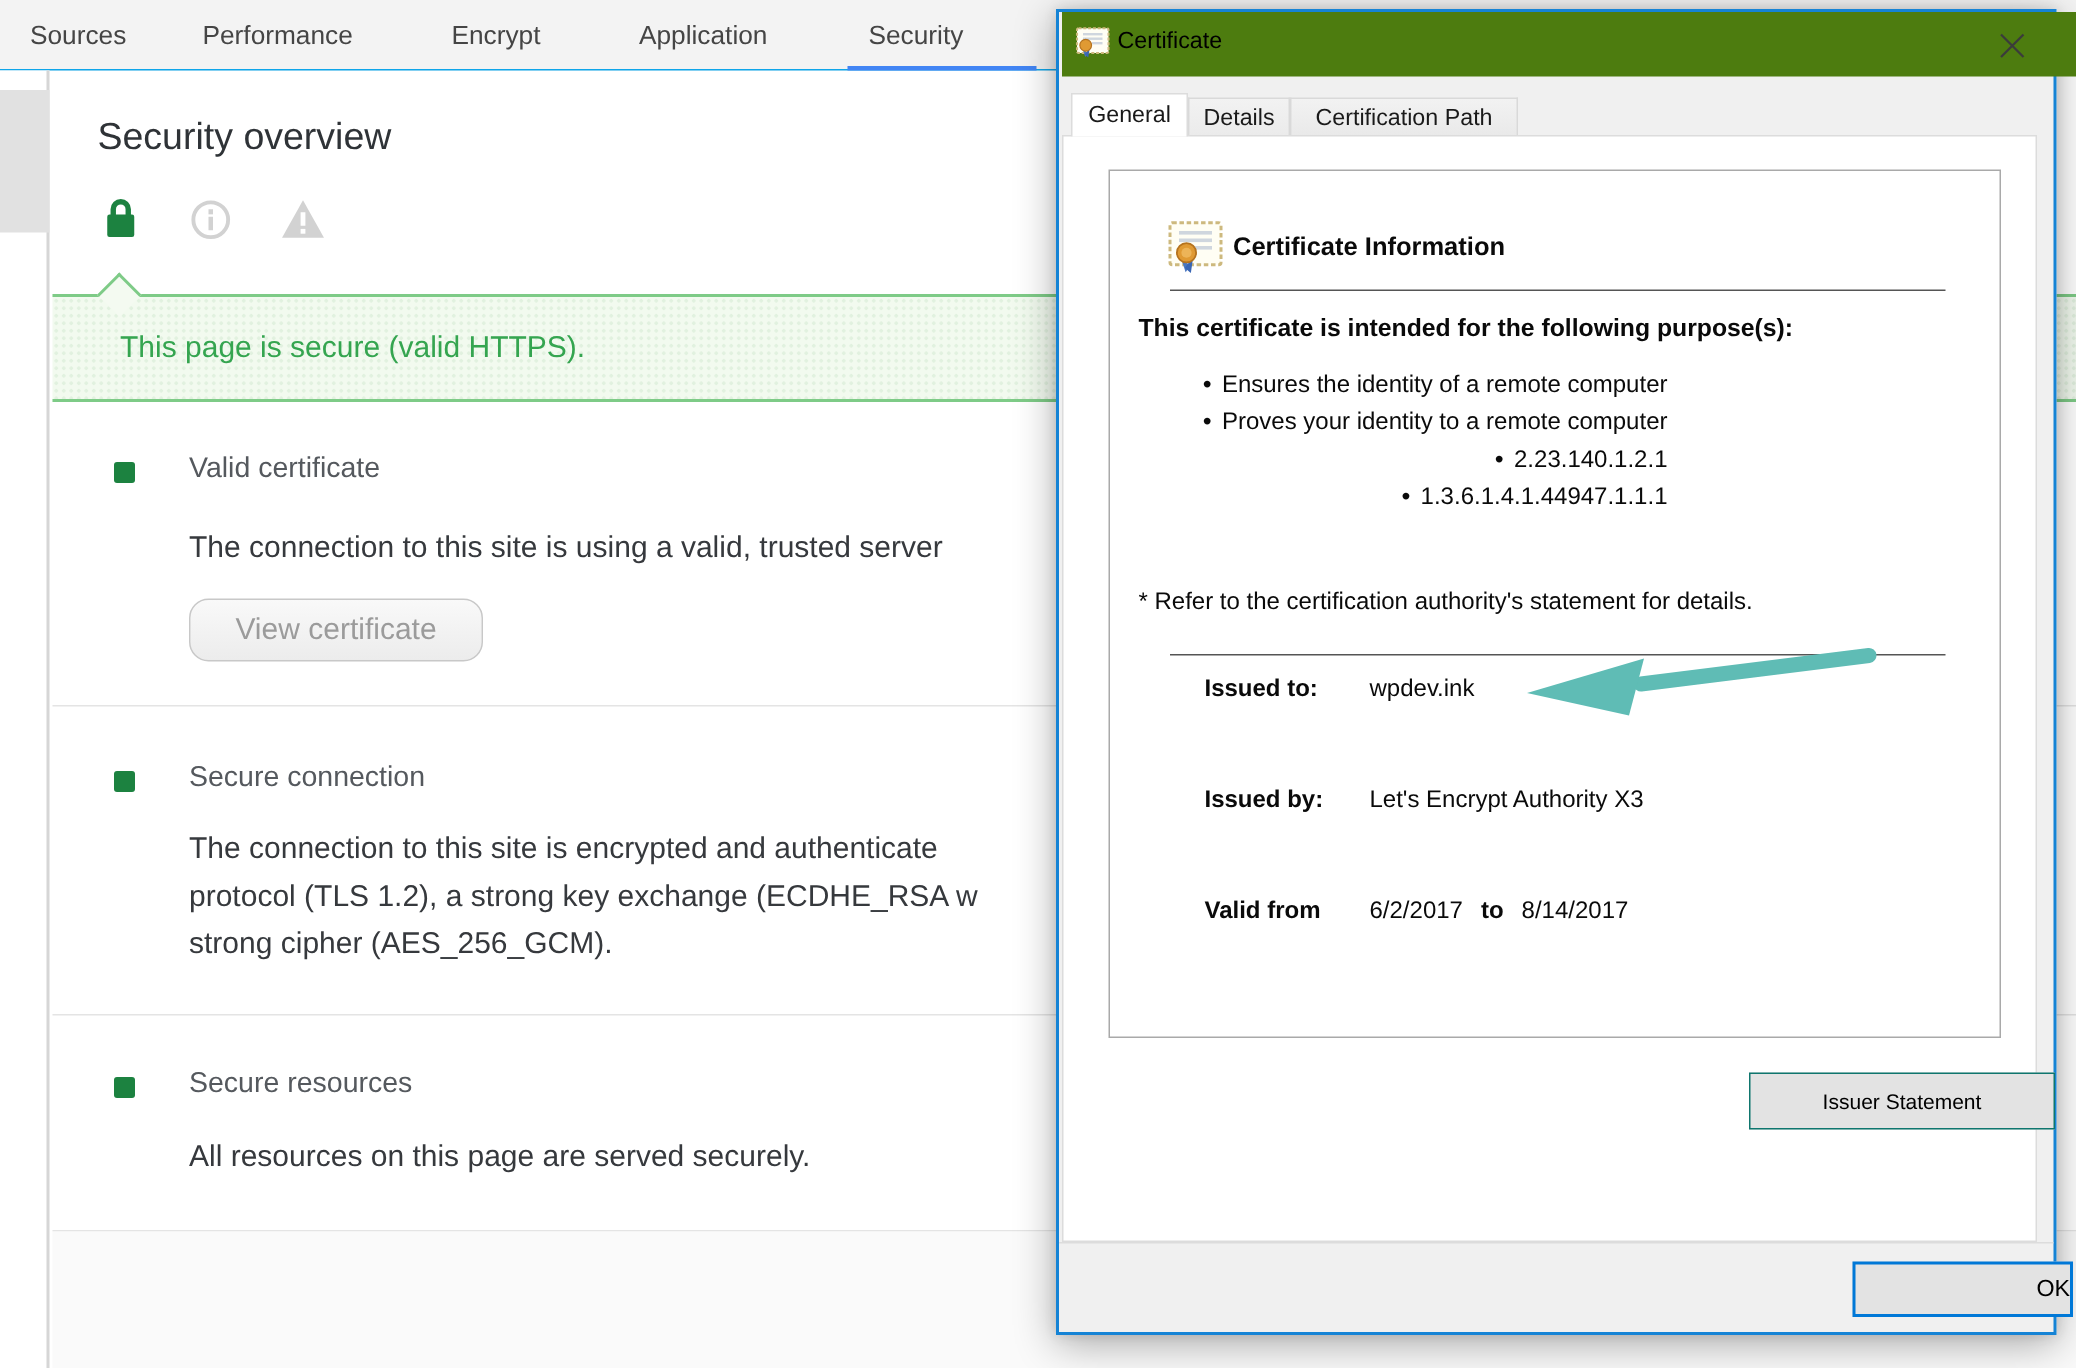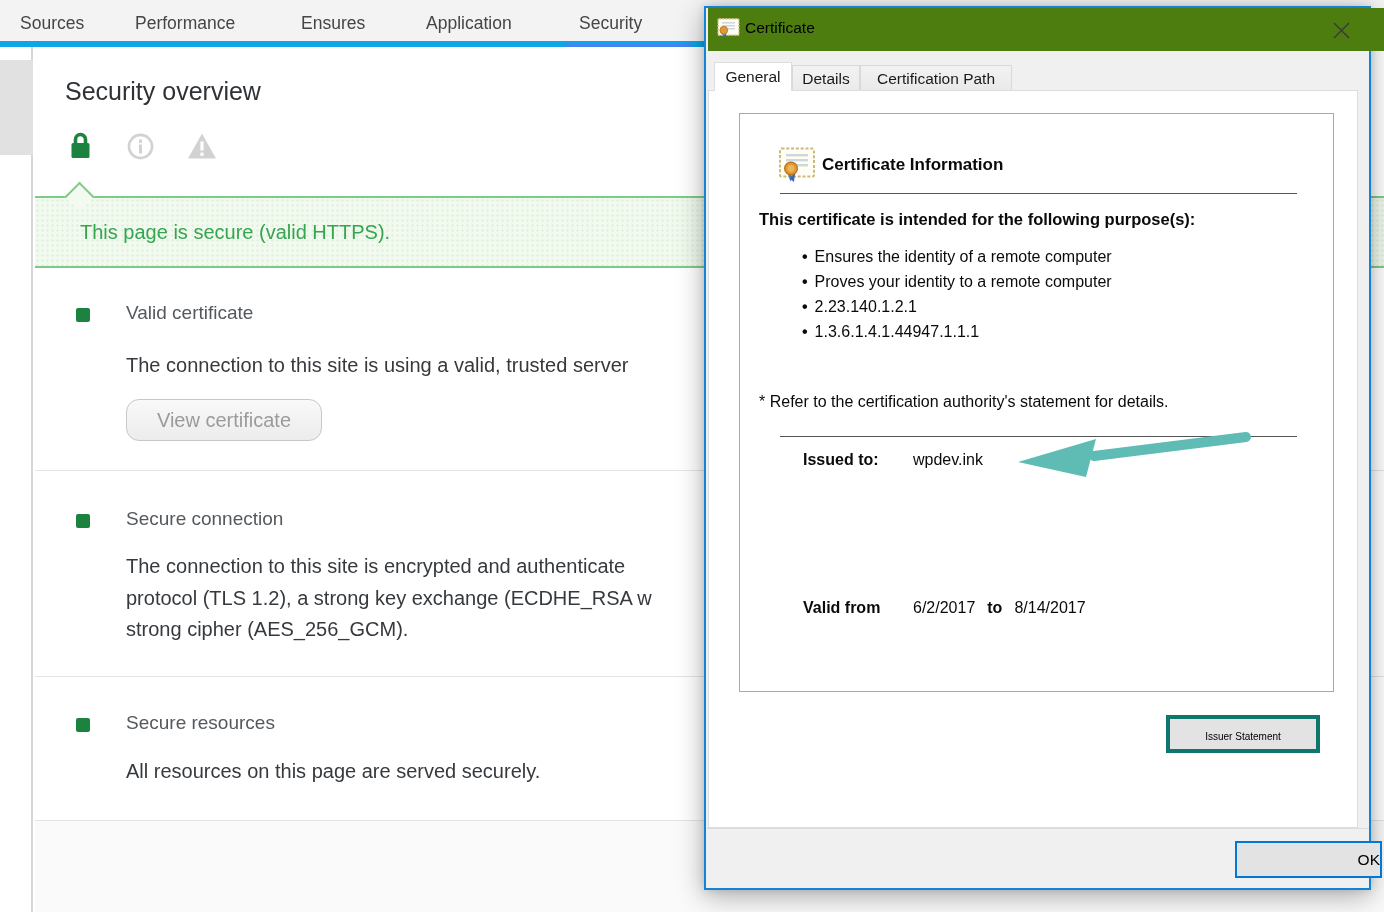--- a/index.html
+++ b/index.html
@@ -6,21 +6,21 @@
   html,body { width:1384px; height:912px; }
   body {
     font-family:"Liberation Sans", sans-serif;
     background:#fff; position:relative; overflow:hidden;
   }
   #stage { position:absolute; left:0; top:0; width:1384px; height:912px; background:#fff; }
 
   
   .tabbar {
     position:absolute; left:0; top:0; width:1384px; height:47px;
-    background:#f3f3f3; border-bottom:6px solid #0ea5e9;
+    background:#f3f3f3; border-bottom:1px solid #0ea5e9;
   }
   .dt-tab {
     position:absolute; top:0; height:46px; line-height:46px;
     font-size:17.5px; color:#454545; cursor:default; white-space:nowrap;
   }
   .dt-underline {
     position:absolute; left:565px; top:44px; width:126px; height:3px; background:#4285f4;
   }
   .sidebar {
     position:absolute; left:0; top:47px; width:33px; height:865px;
@@ -102,53 +102,53 @@
     background:#fff; border:1px solid #dcdcdc; z-index:2;
   }
   .cert-box {
     position:absolute; left:33px; top:105px; width:595px; height:579px;
     background:#fff; border:1px solid #a9a9a9; z-index:3;
   }
   .cert-big-icon { position:absolute; left:38px; top:33px; }
   .cert-info-title { position:absolute; left:82px; top:41px; font-size:17px; font-weight:bold; color:#0a0a0a; }
   .cert-hr1 { position:absolute; left:40px; top:79px; width:517px; height:1px; background:#555; }
   .cert-purpose-heading { position:absolute; left:19px; top:96px; font-size:16.5px; font-weight:bold; color:#0a0a0a; }
-  .cert-purposes { position:absolute; left:62px; top:130px; }
+  .cert-purposes { position:absolute; left:62px; top:130px;text-align:right; }
   .cert-purpose { font-size:16px; color:#0a0a0a; line-height:25px; white-space:nowrap; }
   .cert-purpose::before { content:"\2022"; font-weight:bold; margin-right:7px; }
   .cert-refer { position:absolute; left:19px; top:279px; font-size:16px; color:#0a0a0a; white-space:nowrap; }
   .cert-hr2 { position:absolute; left:40px; top:322px; width:517px; height:1px; background:#555; }
   .cert-row { position:absolute; left:63px; font-size:16px; color:#0a0a0a; white-space:nowrap; }
   .cert-row b { font-weight:bold; }
   .lbl-gap { display:inline-block; min-width:110px; }
   .vgap1 { display:inline-block; width:12px; }
 
   .arrow-svg { position:absolute; left:300px; top:418px; z-index:4; }
 
   .issuer-btn {
-    position:absolute; left:460px; top:707px; width:154px; height:38px;
-    background:#e3e3e3; border:4px solid #0f766e;
-    font-size:10px; color:#000; text-align:center; line-height:36px; cursor:default; z-index:4;
+    position:absolute; left:460px; top:707px; width:204px; height:38px;
+    background:#e3e3e3; border:1px solid #0f766e;
+    font-size:14px; color:#000; text-align:center; line-height:36px; cursor:default; z-index:4;
   }
   .dlg-footer-line { position:absolute; left:0; top:820px; width:663px; height:1px; background:#dcdcdc; }
   .ok-btn {
     position:absolute; left:529px; top:833px; width:147px; height:37px;
     background:#e3e3e3; border:2px solid #0078d7;
     font-size:15.5px; color:#000; text-align:right; line-height:33px; cursor:default;
   }
 </style>
 </head>
 <body>
 
 <div id="stage">
 
   <div class="tabbar">
     <span class="dt-tab" style="left:20px">Sources</span>
     <span class="dt-tab" style="left:135px">Performance</span>
-    <span class="dt-tab" style="left:301px">Ensures</span>
+    <span class="dt-tab" style="left:301px">Encrypt</span>
     <span class="dt-tab" style="left:426px">Application</span>
     <span class="dt-tab" style="left:579px">Security</span>
     <div class="dt-underline"></div>
   </div>
 
   <div class="sidebar">
     <div class="sidebar-selected"></div>
   </div>
 
   <div class="main-title">Security overview</div>
@@ -252,20 +252,23 @@
         <div class="cert-purpose">1.3.6.1.4.1.44947.1.1.1</div>
       </div>
 
       <div class="cert-refer">* Refer to the certification authority's statement for details.</div>
       <div class="cert-hr2"></div>
 
       <div class="cert-row" style="top:337px">
         <b class="lbl-gap">Issued to:</b><span>wpdev.ink</span>
       </div>
 
+      <div class="cert-row" style="top:411px">
+        <b class="lbl-gap">Issued by:</b><span>Let's Encrypt Authority X3</span>
+      </div>
 
       <div class="cert-row" style="top:485px">
         <b class="lbl-gap">Valid from</b><span>6/2/2017</span><span class="vgap1"></span><b>to</b><span class="vgap1"></span><span>8/14/2017</span>
       </div>
     </div>
 
     <svg class="arrow-svg" width="250" height="54" viewBox="0 0 250 54">
       <path d="M240 11 L88 30" stroke="#5fbcb5" stroke-width="10" stroke-linecap="round" fill="none"></path>
       <polygon points="12,36 90,13 80,51" fill="#5fbcb5"></polygon>
     </svg>

